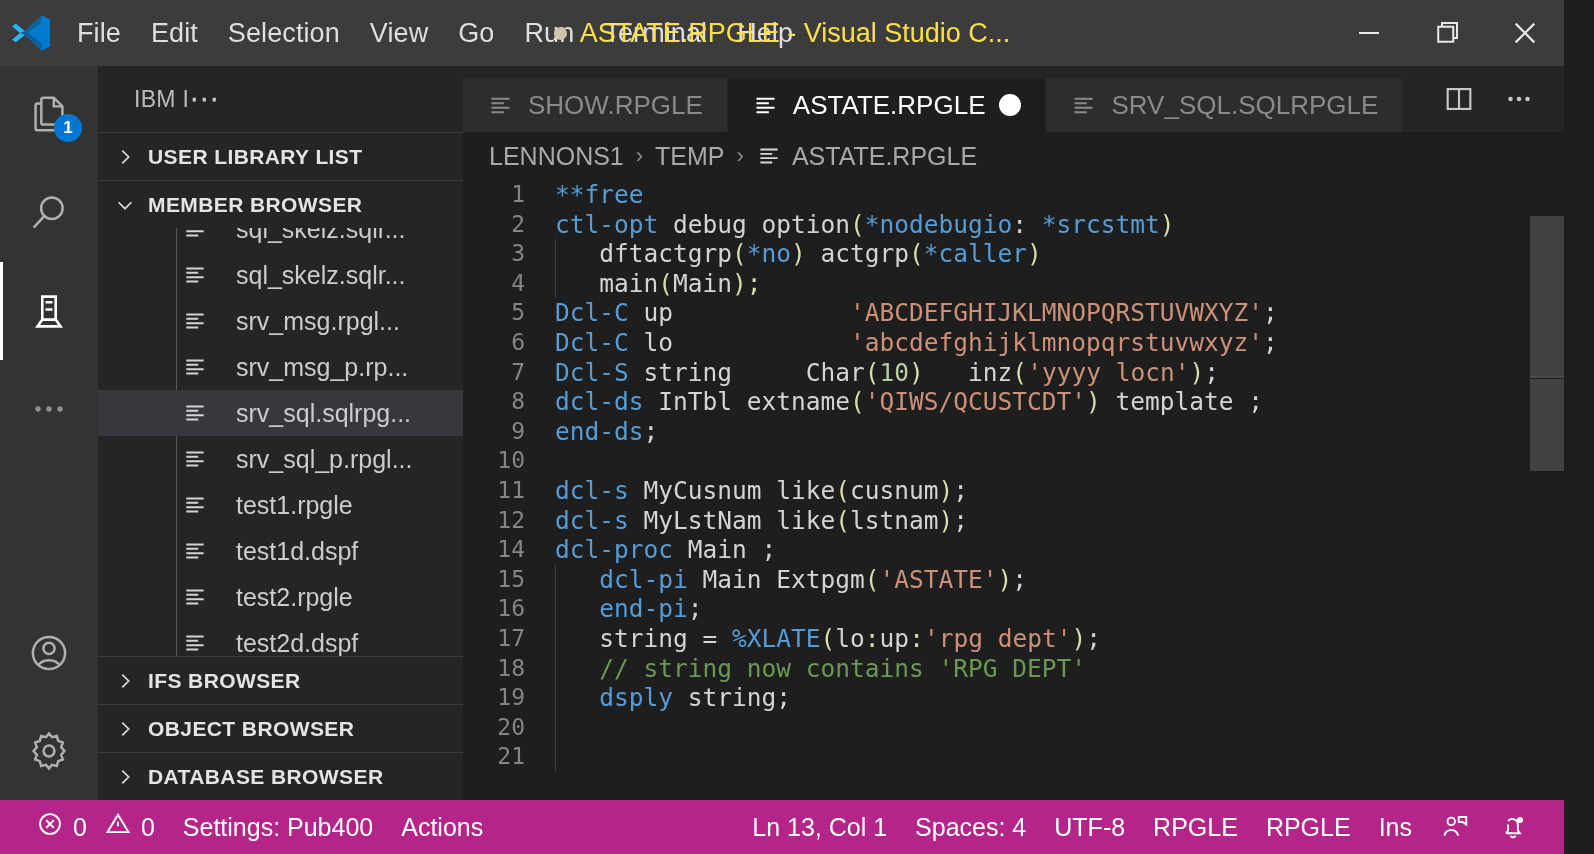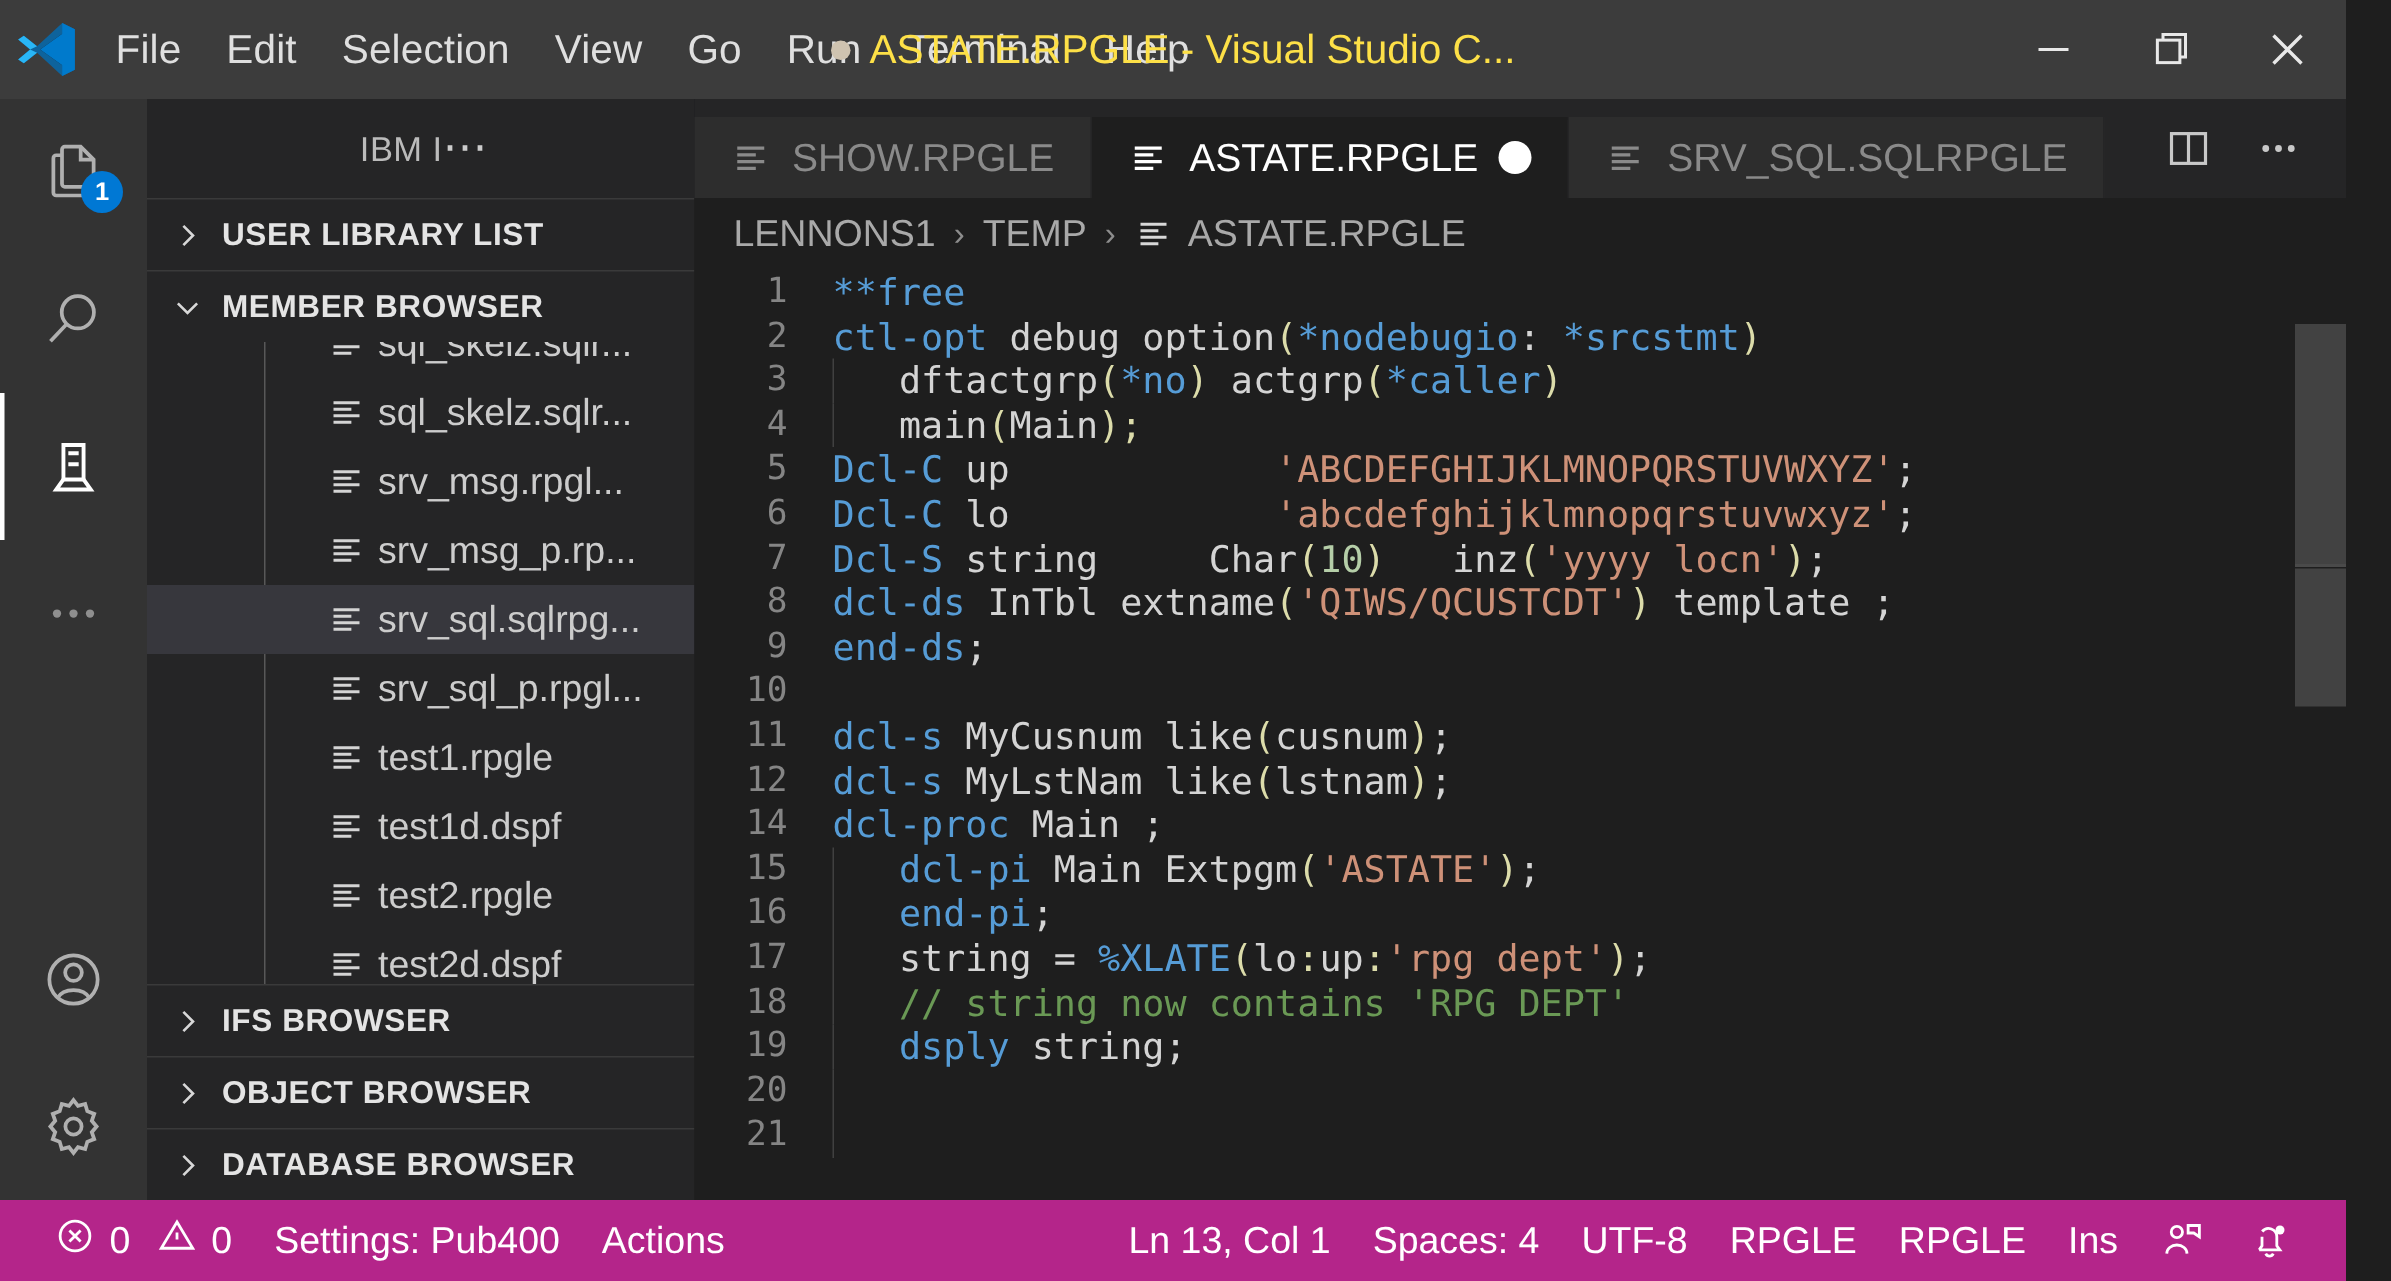--- a/index.html
+++ b/index.html
@@ -56,37 +56,37 @@
   }
   .act-spacer{ flex:1; }
 
   
   .sidebar{
     width:365px; flex:0 0 365px; background:#252526;
     display:flex; flex-direction:column; min-height:0;
   }
   .sb-title{
     height:66px; display:flex; align-items:center; padding:0 20px 0 36px;
-    font-size:23px; color:#bbbbbb; letter-spacing:.3px; justify-content:center;
+    font-size:23px; color:#bbbbbb; letter-spacing:.3px; justify-content:flex-start;
   }
   .sb-dots{ color:#cccccc; font-size:30px; line-height:10px; letter-spacing:2px; padding-right:10px;}
   .sect-header{
     height:48px; display:flex; align-items:center; gap:10px;
     font-size:21px; font-weight:bold; color:#e4e4e4; letter-spacing:.4px;
     padding-left:14px; border-top:1px solid #3a3a3a; background:#252526; flex:0 0 48px;
   }
   .chev{ width:26px; height:26px; display:flex; align-items:center; justify-content:center; flex:0 0 26px; }
   .tree{
     flex:1; overflow:hidden; position:relative; background:#252526;
     border-top:0; min-height:0;
   }
   .tree-inner{ position:relative; margin-top:-22px; }
   .tree-row{
-    height:46px; display:flex; align-items:center; gap:8px;
-    padding-left:120px; font-size:25px; color:#cccccc; position:relative; white-space:nowrap;
+    height:46px; display:flex; align-items:center; gap:28px;
+    padding-left:84px; font-size:25px; color:#cccccc; position:relative; white-space:nowrap;
   }
   .tree-row.selected{ background:#37373d; }
   .guide{
     position:absolute; left:78px; top:0; bottom:0; width:1px; background:#585858;
   }
   .file-ico{ flex:0 0 26px; display:flex; align-items:center; }
 
   
   .editor-area{ flex:1; display:flex; flex-direction:column; min-width:0; background:#1e1e1e; }
   .tabbar{

